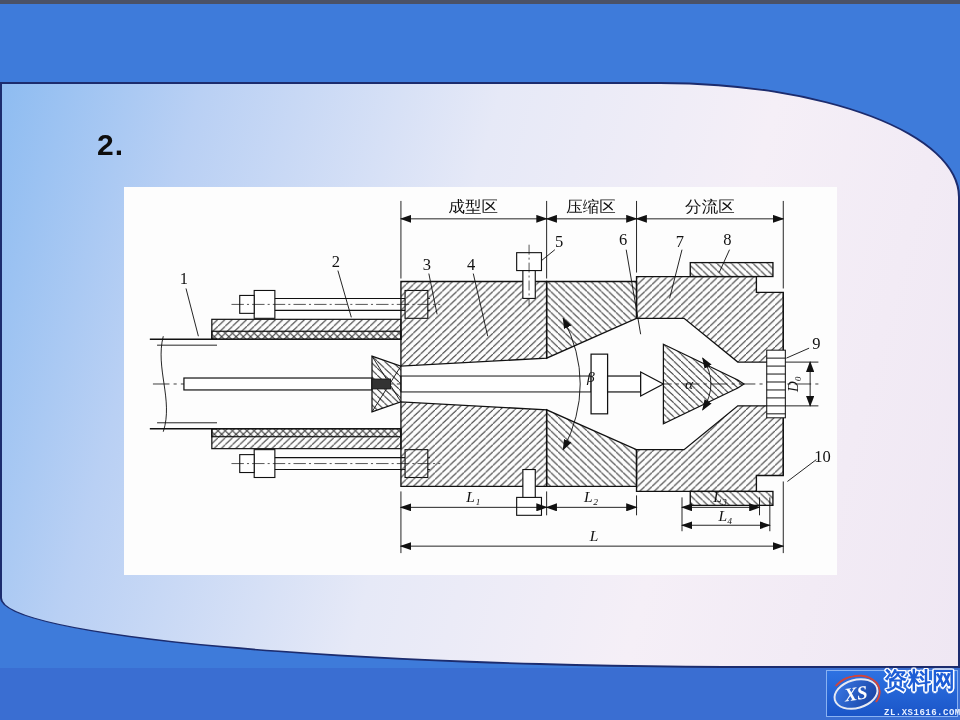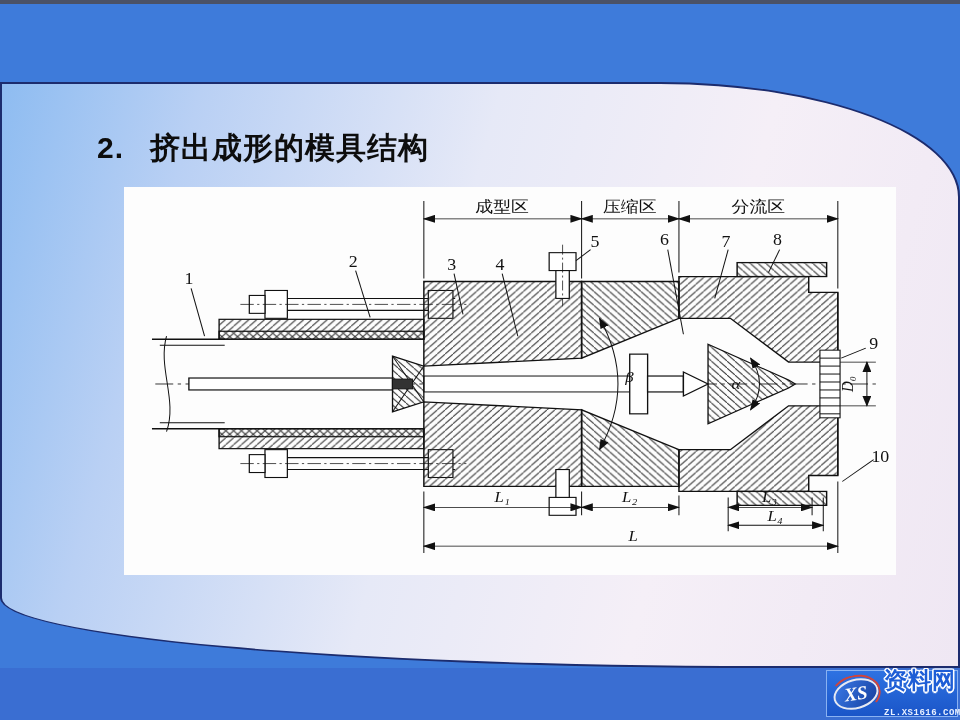--- a/index.html
+++ b/index.html
@@ -7,21 +7,21 @@
          background:#3e7bda;font-family:"Liberation Sans",sans-serif;}
   .top-strip{position:absolute;left:0;top:0;width:960px;height:4px;background:#4b5266;}
   .footer{position:absolute;left:0;top:668px;width:960px;height:52px;background:#3a6ed2;}
   .content{position:absolute;left:0;top:82px;width:960px;height:586px;box-sizing:border-box;
            background:linear-gradient(105deg,#8ebcf1 0%,#b9d0f4 18%,#e6e9f7 45%,#f5eff7 70%,#efe7f3 100%);
            border:2px solid #1c2c6e;
            border-radius:0 300px 0 760px / 0 115px 0 70px;}
   .title-row{position:absolute;left:95px;top:44px;display:flex;align-items:baseline;
              font-weight:bold;font-size:30px;color:#0d0d0d;letter-spacing:1px;}
   .title-num{margin-right:26px;}
-  .figure{position:absolute;left:122px;top:103px;width:772px;height:388px;background:#fdfdfd;}
+  .figure{position:absolute;left:122px;top:103px;width:713px;height:388px;background:#fdfdfd;}
   .figure svg{display:block;width:100%;height:100%;}
   .caption{position:absolute;left:122px;top:500px;width:686px;text-align:center;
            font-family:"Liberation Serif",serif;font-size:24px;color:#000;}
   
   .wm{position:absolute;right:2px;top:670px;width:132px;height:47px;box-sizing:border-box;
       background:linear-gradient(180deg,#2e72e2,#1a55c8);border:1px solid #8ab2f2;
       display:flex;align-items:center;padding:2px 4px;}
   .wm-ellipse{position:relative;width:50px;height:38px;flex:0 0 auto;}
   .wm-e1{position:absolute;left:2px;top:4px;right:2px;bottom:4px;border:2px solid #e6e9f2;border-radius:50%;
          transform:rotate(-16deg);background:linear-gradient(135deg,#3a7ae8,#163f9e);}
@@ -44,21 +44,20 @@
 </head>
 <body>
 
 <div class="slide">
   <div class="top-strip"></div>
   <div class="footer"></div>
 
   <div class="content">
     <div class="title-row">
       <span class="title-num">2.</span>
-      <span class="title-text">挤出成形的模具结构</span>
     </div>
 
     <div class="figure">
       <svg viewBox="0 0 690 390" preserveAspectRatio="none">
         <defs>
           <pattern id="h1" width="7" height="7" patternUnits="userSpaceOnUse">
             <path d="M-1,8 L8,-1" stroke="#2a2a2a" stroke-width="0.9"></path>
           </pattern>
           <pattern id="h2" width="7" height="7" patternUnits="userSpaceOnUse">
             <path d="M-1,-1 L8,8" stroke="#2a2a2a" stroke-width="0.9"></path>

